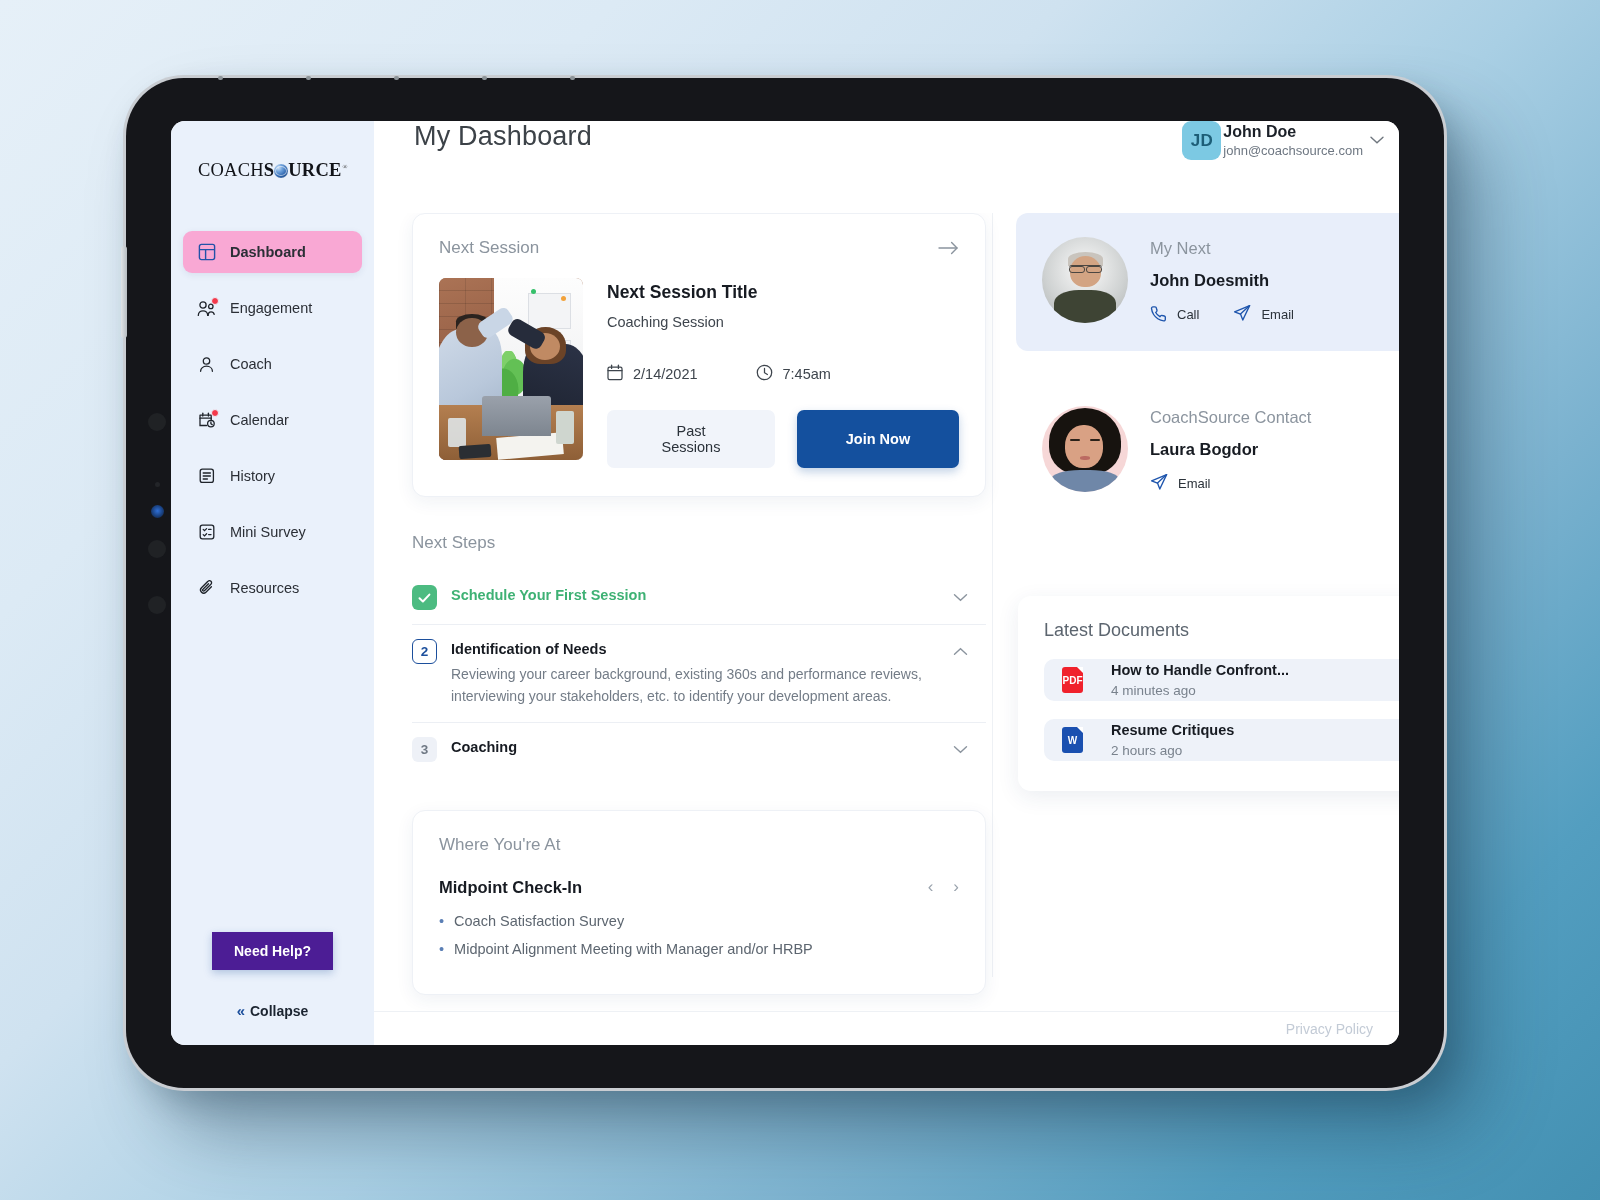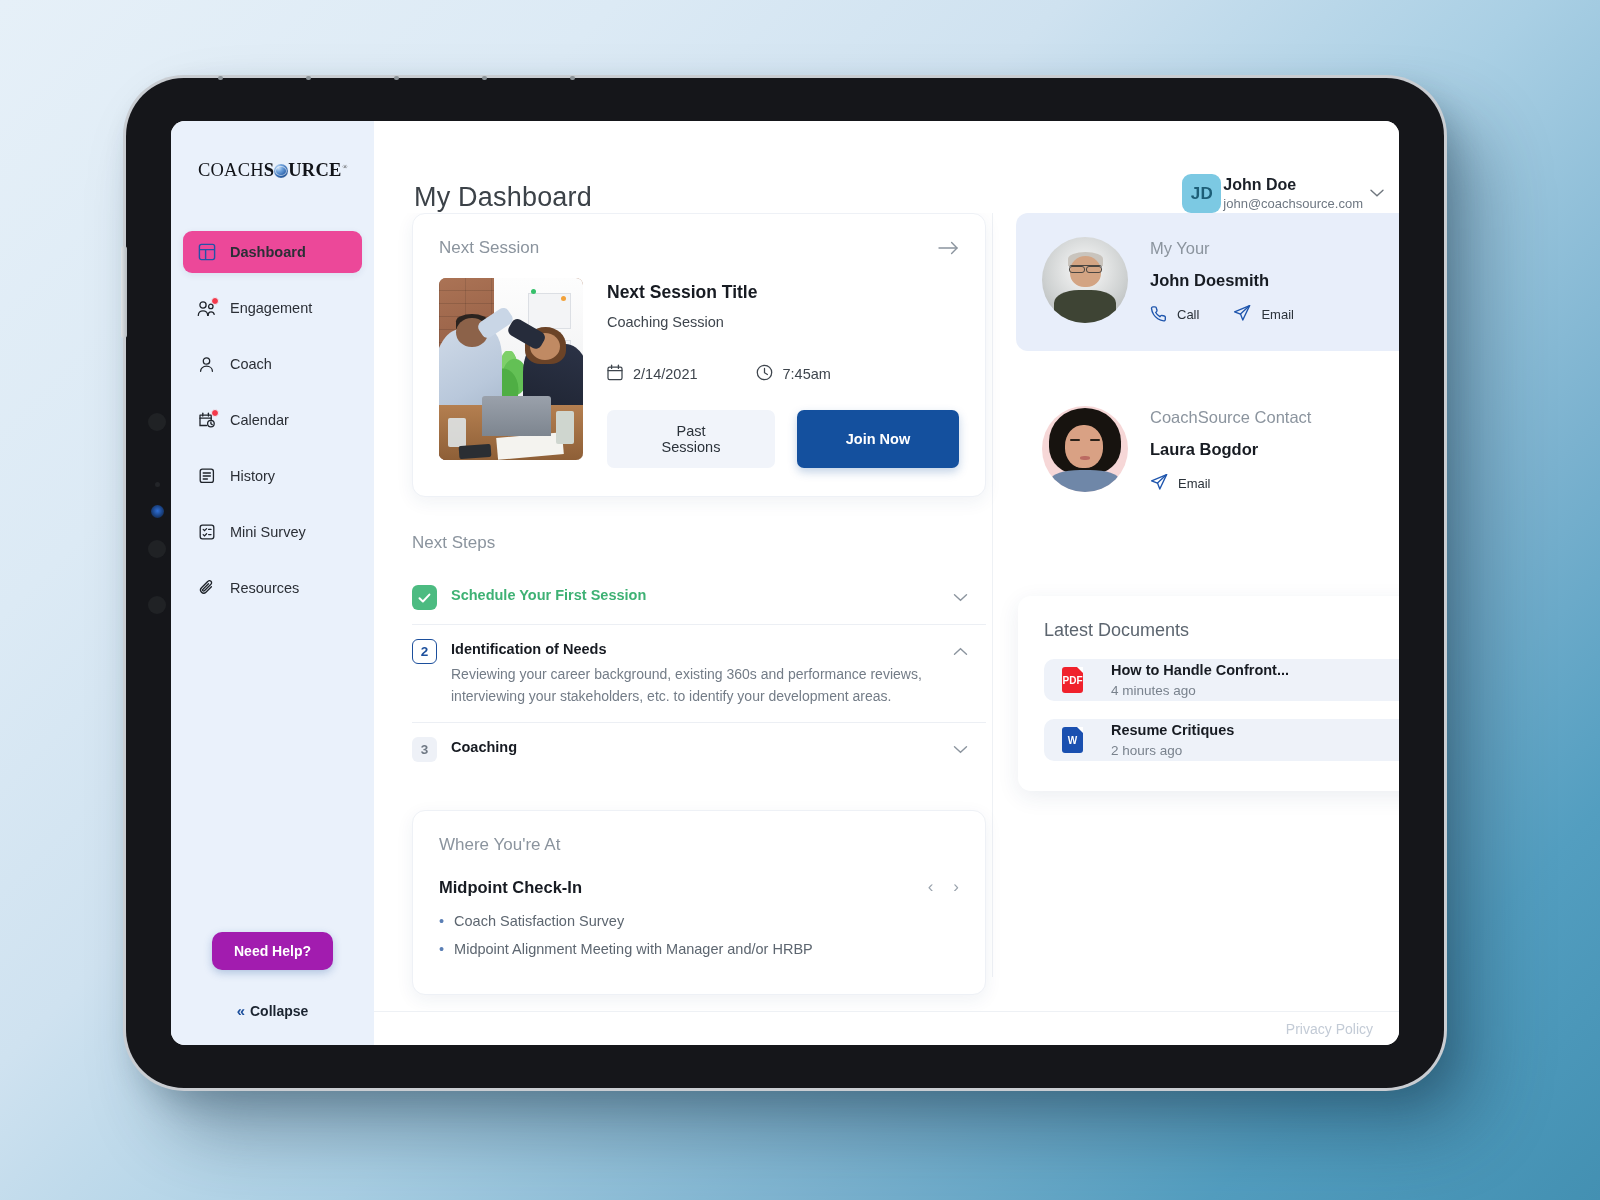--- a/index.html
+++ b/index.html
@@ -133,21 +133,21 @@
     margin: 0 12px;
     padding: 0 14px;
     border-radius: 9px;
     color: #2b2f36;
     font-size: 14.5px;
     cursor: pointer;
     position: relative;
   }
   .nav-item + .nav-item { margin-top: 14px; }
   .nav-item.active {
-    background: #ec4899;
+    background: #f9a8d4;
     box-shadow: 0 2px 7px rgba(40,70,120,0.09);
     font-weight: 600;
     text-align: center;
   }
   .nav-icon {
     width: 19px; height: 19px;
     position: relative;
     flex: 0 0 19px;
     display: flex; align-items: center; justify-content: center;
   }
@@ -162,26 +162,26 @@
   }
 
   #sidebar-bottom {
     margin-top: auto;
     padding-bottom: 26px;
     display: flex;
     flex-direction: column;
     align-items: center;
   }
   #need-help {
-    background: #a21caf;
+    background: #4c1d95;
     color: #fff;
     font-size: 14px;
     font-weight: 700;
     padding: 11px 22px;
-    border-radius: 10px;
+    border-radius: 0;
     border: none;
     cursor: pointer;
     box-shadow: 0 3px 8px rgba(28,79,156,0.28);
   }
   #collapse {
     margin-top: 32px;
     display: flex; align-items: center; gap: 8px;
     color: #1b2430;
     font-size: 14px;
     font-weight: 600;
@@ -194,21 +194,21 @@
     flex: 1;
     display: flex;
     flex-direction: column;
     background: #ffffff;
     position: relative;
     min-width: 0;
   }
   #topbar {
     height: 92px;
     display: flex;
-    align-items: flex-end;
+    align-items: flex-start;
     padding: 0 14px 0 40px;
     flex: 0 0 92px;
   }
   #page-title {
     font-size: 27px;
     color: #3c4248;
     font-weight: 400;
     letter-spacing: 0.2px;
   }
   #user-menu {
@@ -900,21 +900,21 @@
 
             <div id="coach-card">
               <div class="round-photo" id="coach-photo">
                 <div class="c-hair"></div>
                   <div class="c-head"></div>
                   <div class="c-glasses"></div>
                   <div class="c-body"></div>
               </div>
               <div class="person-info">
                 <div class="person-head">
-                  <span class="person-role">My Your</span>
+                  <span class="person-role">My Next</span>
 
                 </div>
                 <div class="person-name">John Doesmith</div>
                 <div class="person-actions">
                   <span class="pa">
                     <span>
                       <svg width="17" height="17" viewBox="0 0 17 17" fill="none" stroke="#1e55ad" stroke-width="1.35" stroke-linecap="round" stroke-linejoin="round">
                         <path d="M15.3 12.3v2.1a1.4 1.4 0 01-1.5 1.4 13.8 13.8 0 01-6-2.1 13.6 13.6 0 01-4.2-4.2 13.8 13.8 0 01-2.1-6.1A1.4 1.4 0 012.9 1.9h2.1a1.4 1.4 0 011.4 1.2c.1.7.3 1.3.5 2a1.4 1.4 0 01-.3 1.5l-.9.9a11 11 0 004.2 4.2l.9-.9a1.4 1.4 0 011.5-.3c.6.2 1.3.4 2 .5a1.4 1.4 0 011.1 1.3z"></path>
                       </svg>
                     </span>

